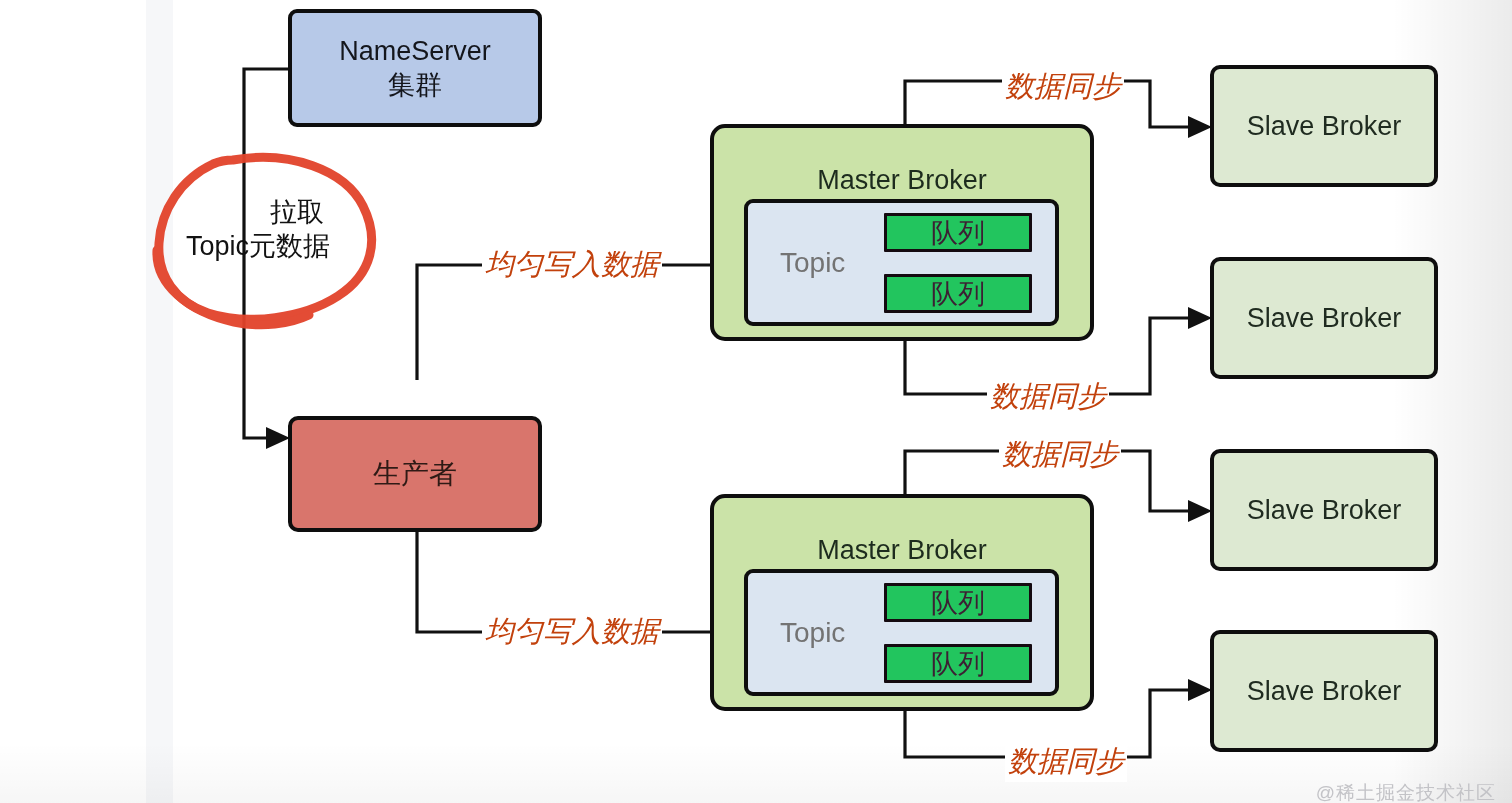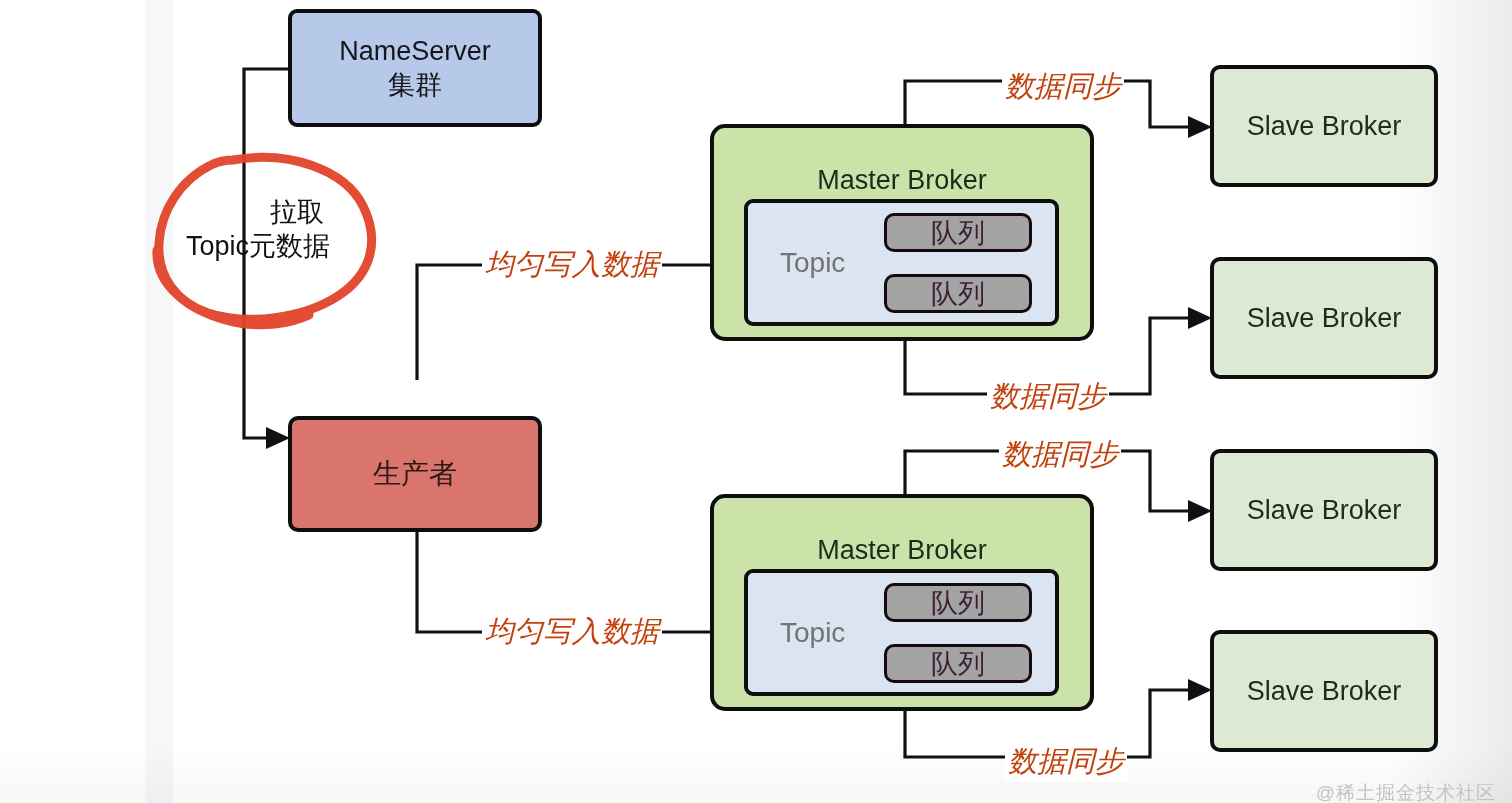--- a/index.html
+++ b/index.html
@@ -58,21 +58,21 @@
     background:#dbe5f1;border:4px solid #0e0e0e;border-radius:9px;
     box-sizing:border-box;
   }
   .topic-label{
     position:absolute;left:32px;top:0;height:100%;
     display:flex;align-items:center;
     font-size:28px;color:#737373;
   }
   .queue{
     position:absolute;left:136px;width:148px;height:39px;
-    background:#a3a3a3;border:3.5px solid #140a10;border-radius:10px;
+    background:#22c55e;border:3.5px solid #140a10;border-radius:1px;
     box-sizing:border-box;
     display:flex;align-items:center;justify-content:center;
     font-size:27px;color:#3c1f33;
   }
   .queue.q1{top:10px;}
   .queue.q2{top:71px;}
   .slave{
     position:absolute;left:1210px;width:228px;height:122px;
     background:#dde9d2;border:4px solid #0e0e0e;border-radius:10px;
     box-sizing:border-box;

